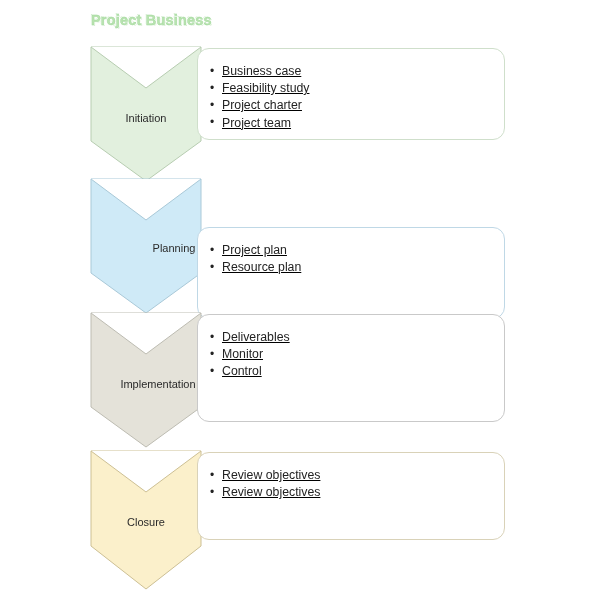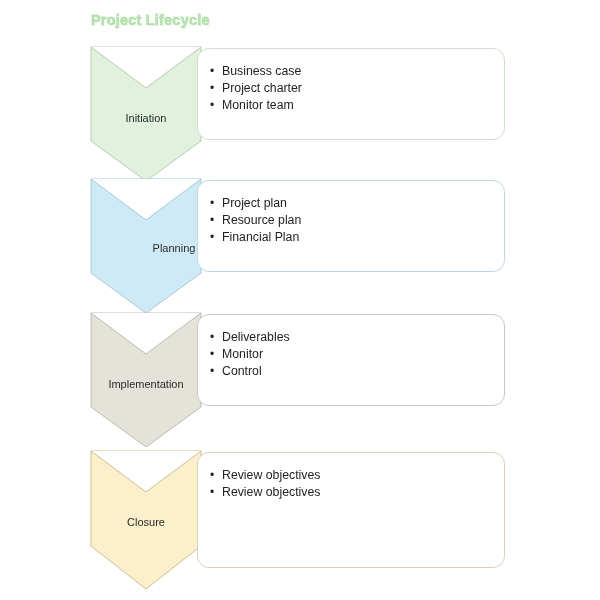--- a/index.html
+++ b/index.html
@@ -72,28 +72,29 @@
     position: absolute;
     left: 197px;
     width: 308px;
     box-sizing: border-box;
     background: #ffffff;
     border-radius: 12px;
     border: 1px solid #cfcfcf;
     padding: 14px 0 0 12px;
   }
   .bullet-card.green  { border-color: #cfdfcb; }
-  .bullet-card.blue   { border-color: #bfd8e6; }
+  .bullet-card.blue   { border-color: #bfd8e6; margin-top: 47px; }
   .bullet-card.grey   { border-color: #c9c9c9; }
   .bullet-card.cream  { border-color: #d9d2b8; }
 
   .bullet-list {
     list-style: none;
     margin: 0;
     padding: 0;
+    text-decoration: underline;
   }
   .bullet-list li {
     font-size: 12.3px;
     color: #232323;
     line-height: 17.2px;
     padding-left: 12px;
     position: relative;
     white-space: nowrap;
   }
   .bullet-list li::before {
@@ -103,94 +104,94 @@
     top: -0.5px;
     font-size: 12px;
     color: #232323;
   }
 </style>
 </head>
 <body>
 
 <div id="canvas">
 
-  <div id="diagram-title">Project Lifecycle</div>
+  <div id="diagram-title">Project Business</div>
 
   <div class="stage-row" style="top:46px;">
 
     <div class="chevron">
       <svg width="112" height="136" viewBox="0 0 112 136">
         <path d="M1,1 L111,1 L111,95 L56,135 L1,95 Z" fill="#e2f0de" stroke="#b7cdb1" stroke-width="1"></path>
         <path d="M1,1 L56,42 L111,1" fill="#ffffff" stroke="#b7cdb1" stroke-width="1"></path>
       </svg>
     </div>
 
     <div class="chevron-label" style="top:66px;">Initiation</div>
 
     <div class="bullet-card green" style="top:2px;height:92px;">
       <ul class="bullet-list">
         <li>Business case</li>
+        <li>Feasibility study</li>
         <li>Project charter</li>
-        <li>Monitor team</li>
+        <li>Project team</li>
       </ul>
     </div>
   </div>
 
   <div class="stage-row" style="top:178px;">
 
     <div class="chevron">
       <svg width="112" height="136" viewBox="0 0 112 136">
         <path d="M1,1 L111,1 L111,95 L56,135 L1,95 Z" fill="#cfeaf7" stroke="#a9c9d8" stroke-width="1"></path>
         <path d="M1,1 L56,42 L111,1" fill="#ffffff" stroke="#a9c9d8" stroke-width="1"></path>
       </svg>
     </div>
 
     <div class="chevron-label" style="top:64px;margin-left:28px;">Planning</div>
 
     <div class="bullet-card blue" style="top:2px;height:92px;">
       <ul class="bullet-list">
         <li>Project plan</li>
         <li>Resource plan</li>
-        <li>Financial Plan</li>
       </ul>
     </div>
   </div>
 
   <div class="stage-row" style="top:312px;">
 
     <div class="chevron">
       <svg width="112" height="136" viewBox="0 0 112 136">
         <path d="M1,1 L111,1 L111,95 L56,135 L1,95 Z" fill="#e4e2d9" stroke="#bdbcb2" stroke-width="1"></path>
         <path d="M1,1 L56,42 L111,1" fill="#ffffff" stroke="#bdbcb2" stroke-width="1"></path>
       </svg>
     </div>
 
-    <div class="chevron-label" style="top:66px;left:86px;width:120px;">Implementation</div>
+    <div class="chevron-label" style="top:66px;left:98px;width:120px;">Implementation</div>
 
-    <div class="bullet-card grey" style="top:2px;height:92px;">
+    <div class="bullet-card grey" style="top:2px;height:108px;">
       <ul class="bullet-list">
         <li>Deliverables</li>
         <li>Monitor</li>
         <li>Control</li>
       </ul>
     </div>
   </div>
 
   <div class="stage-row" style="top:450px;">
 
     <div class="chevron">
       <svg width="112" height="140" viewBox="0 0 112 140">
         <path d="M1,1 L111,1 L111,96 L56,139 L1,96 Z" fill="#fbf0cb" stroke="#cdc094" stroke-width="1"></path>
         <path d="M1,1 L56,42 L111,1" fill="#ffffff" stroke="#cdc094" stroke-width="1"></path>
       </svg>
     </div>
 
     <div class="chevron-label" style="top:66px;">Closure</div>
 
-    <div class="bullet-card cream" style="top:2px;height:116px;">
+    <div class="bullet-card cream" style="top:2px;height:88px;">
       <ul class="bullet-list">
         <li>Review objectives</li>
         <li>Review objectives</li>
       </ul>
     </div>
   </div>
 
 </div>
 
 </body></html>

